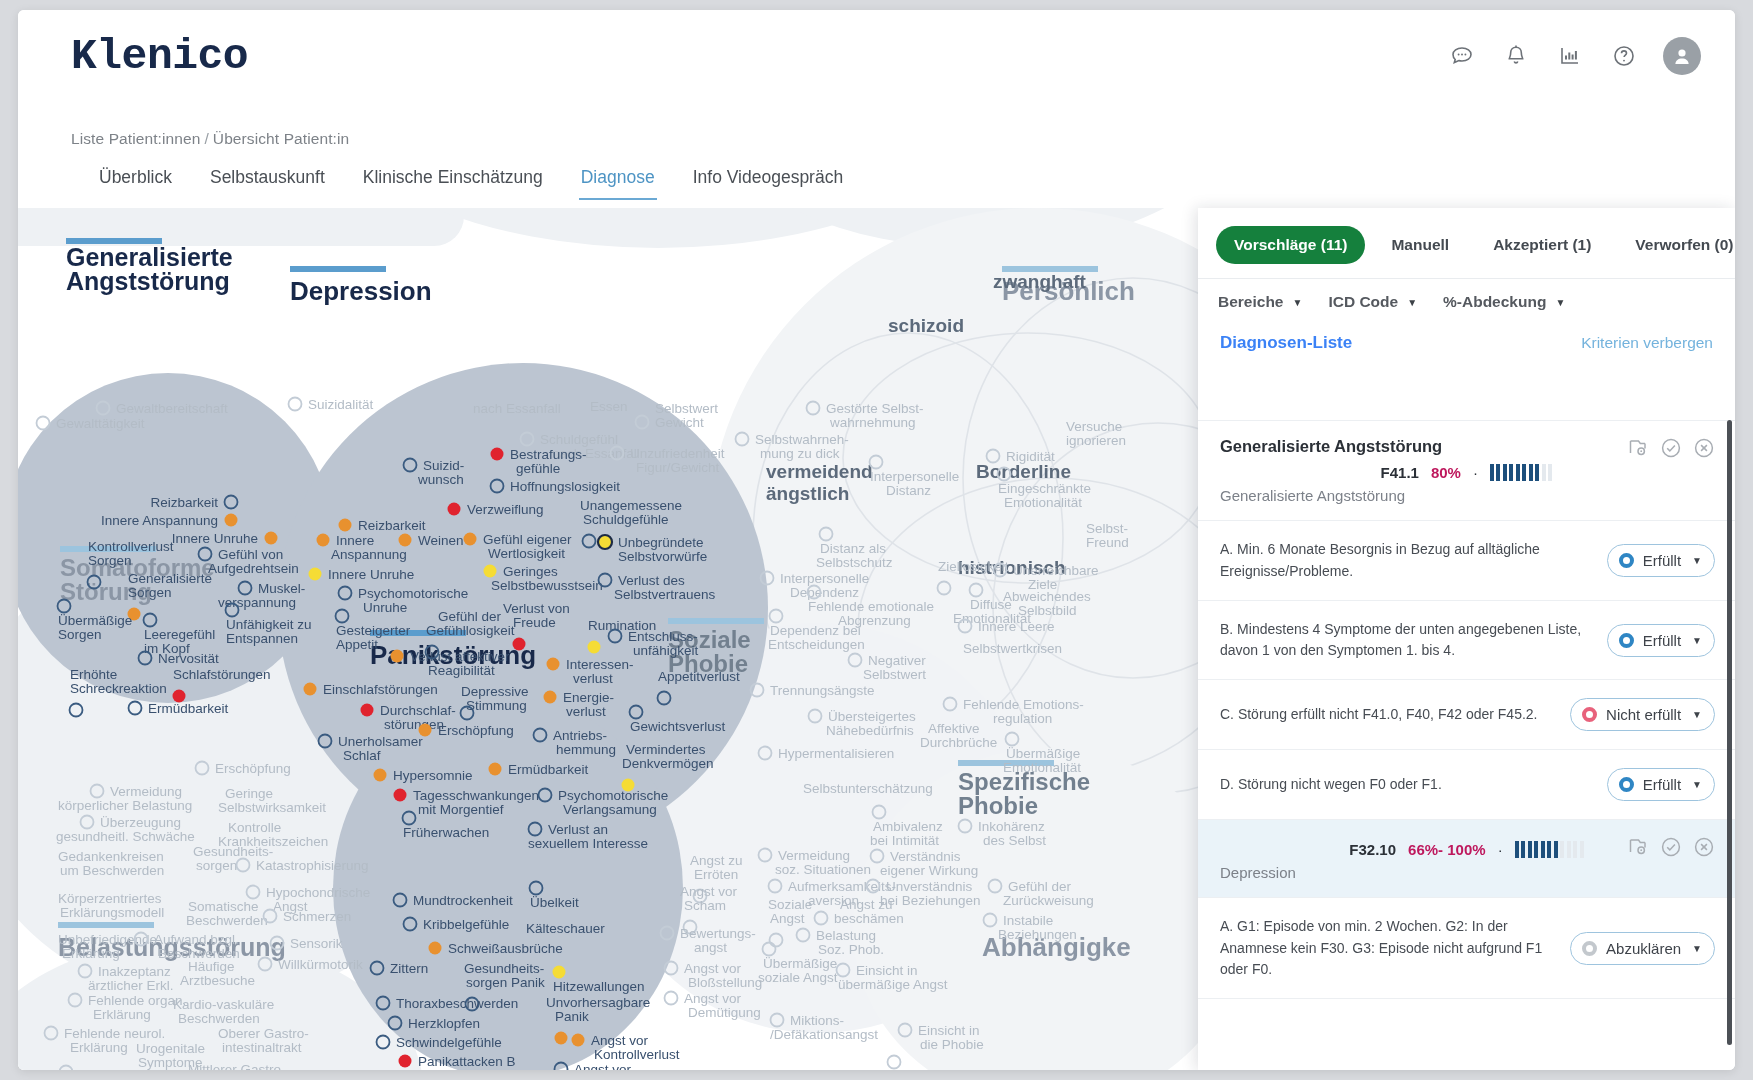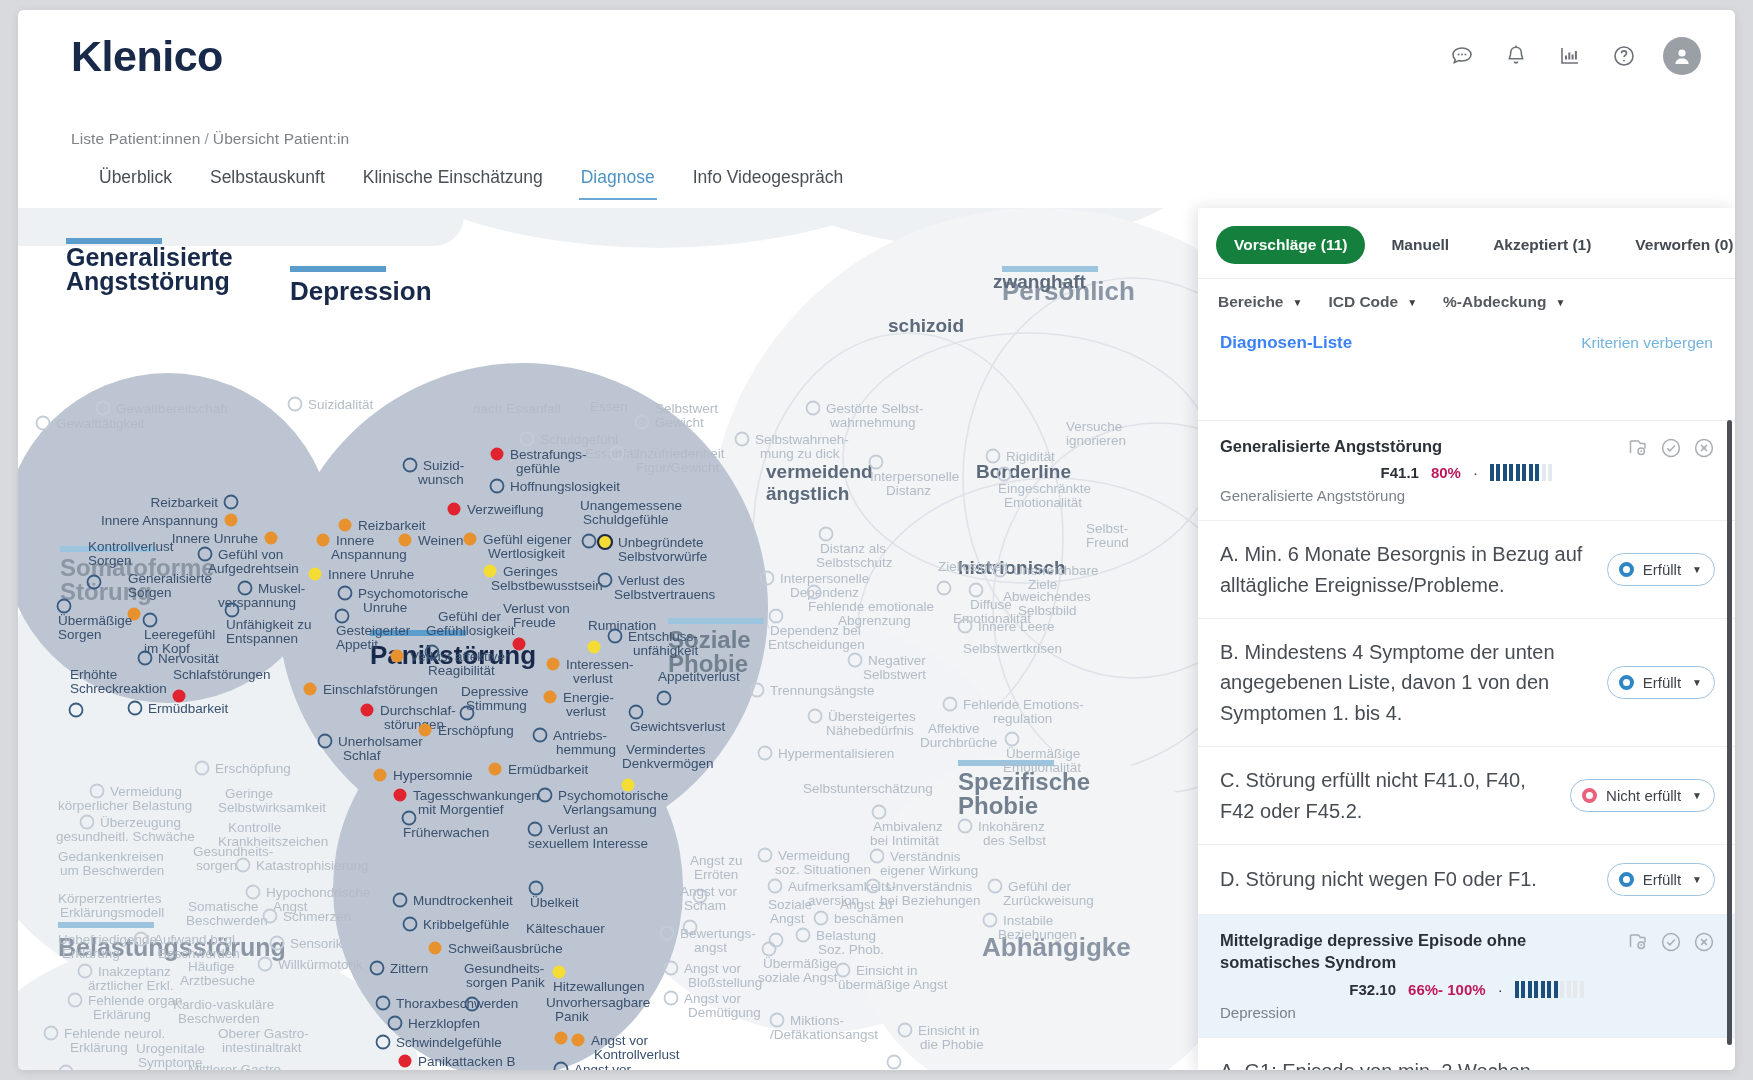--- a/index.html
+++ b/index.html
@@ -15,21 +15,21 @@
     background: #ffffff;
     border-radius: 6px;
     overflow: hidden;
     box-shadow: 0 2px 10px rgba(0,0,0,0.10);
   }
 
   
   .topbar { position: relative; height: 100px; background: #fff; }
   .logo {
     position: absolute; left: 53px; top: 22px;
-    font-family: Liberation Sans, sans-serif;
+    font-family: Liberation Mono, monospace;
     font-size: 43px; font-weight: bold; color: #18294a;
     letter-spacing: -0.5px;
   }
   .topicons {
     position: absolute; right: 34px; top: 27px;
     display: flex; align-items: center; gap: 24px;
   }
   .ticon { width: 30px; height: 30px; display: flex; align-items: center; justify-content: center; color: #6d7278; cursor: pointer; }
   .ticon svg { display: block; }
   .avatar {
@@ -126,21 +126,21 @@
     position: absolute; right: 20px; top: 16px;
     display: flex; gap: 11px; align-items: center;
   }
   .act { width: 22px; height: 22px; color: #a8adb3; cursor: pointer; }
 
   .crit {
     display: flex; align-items: center; justify-content: space-between;
     gap: 14px; padding: 18px 20px 18px 22px;
     border-top: 1px solid #eceff2;
   }
-  .crit-txt { font-size: 20px; color: #474c53; line-height: 1.52; flex: 1; }
+  .crit-txt { font-size: 14px; color: #474c53; line-height: 1.52; flex: 1; }
   .pill {
     display: flex; align-items: center; gap: 9px;
     border: 1.4px solid #9ec4de; border-radius: 18px;
     padding: 7px 12px 7px 11px; background: #fff;
     font-size: 15px; color: #3e434a; white-space: nowrap; cursor: pointer;
     flex-shrink: 0;
   }
   .ring { width: 15px; height: 15px; border-radius: 50%; border: 4px solid #2f86c4; flex-shrink: 0; }
   .ring.red { border-color: #e8627c; }
   .ring.grey { border-color: #c3c8cd; }
@@ -789,21 +789,20 @@
       <div class="crit">
         <div class="crit-txt">D. Störung nicht wegen F0 oder F1.</div>
         <div class="pill">
           <span class="ring"></span>
           <span>Erfüllt</span>
           <span class="caret">▼</span>
         </div>
       </div>
 
       <div class="dg-head sel">
-        <div class="dg-name">Mittelgradige depressive Episode ohne somatisches Syndrom</div>
         <div class="dg-meta">
           <span class="dg-code">F32.10</span>
           <span class="dg-pct">66%- 100%</span>
           <span class="dg-dot">·</span>
           <span class="gauge">
               <i class="on"></i>
               <i class="on"></i>
               <i class="on"></i>
               <i class="on"></i>
               <i class="on"></i>

